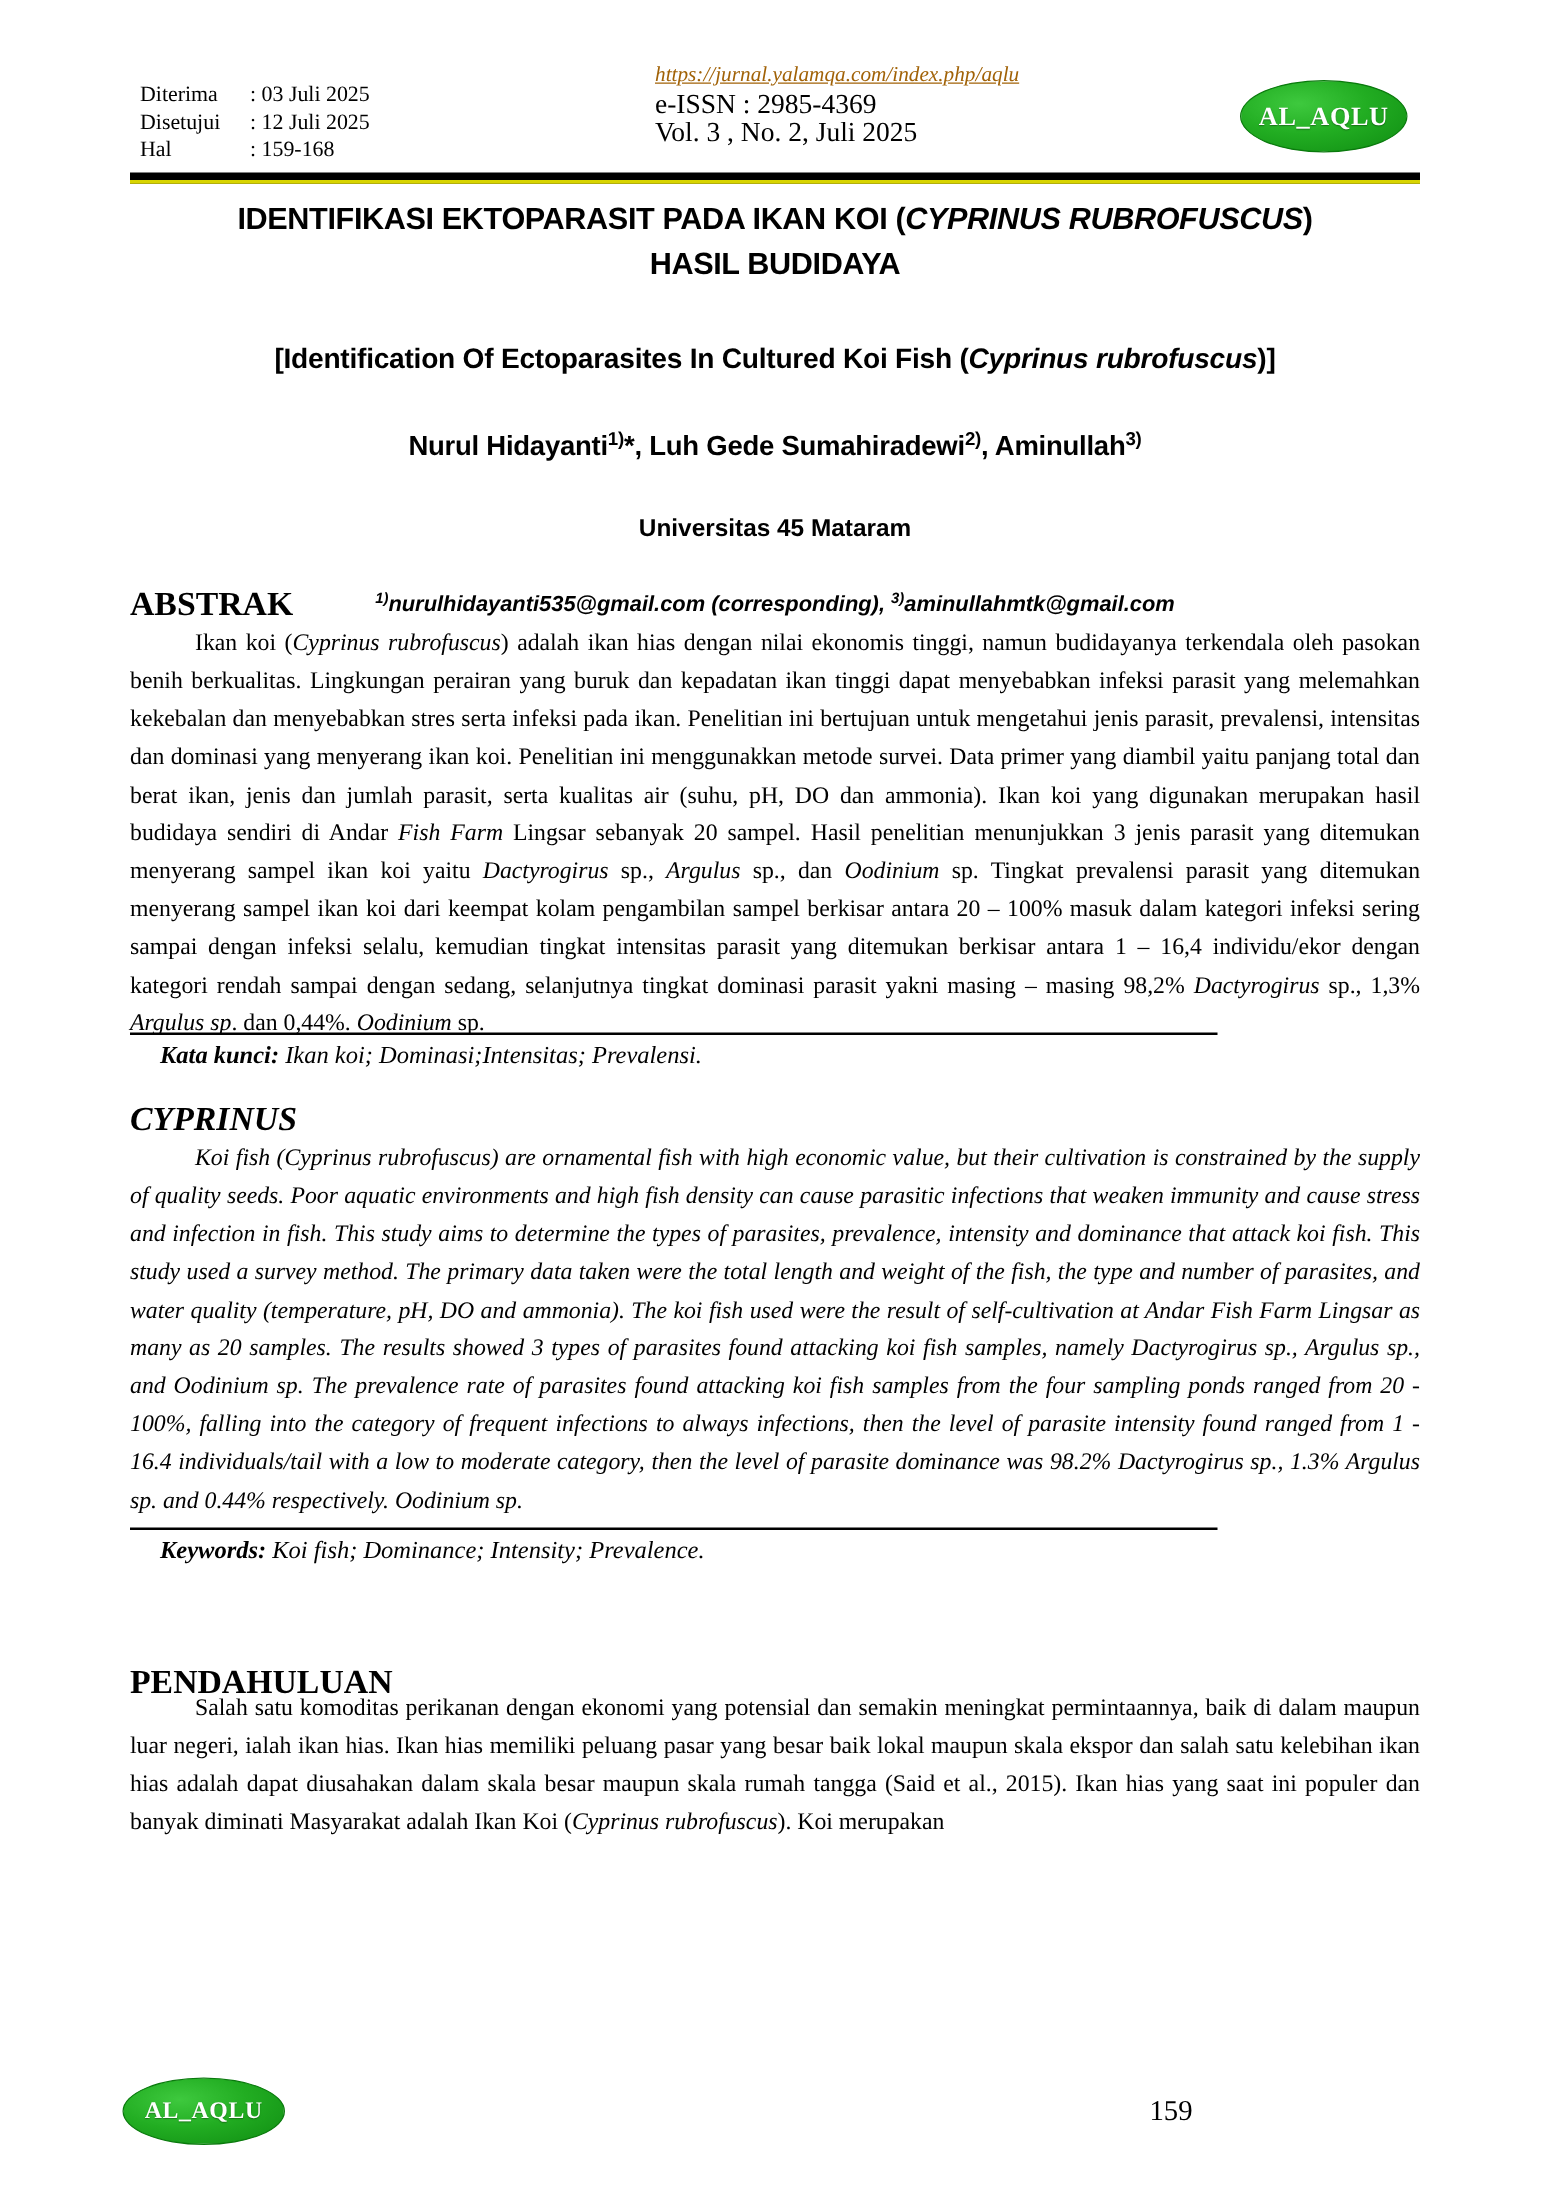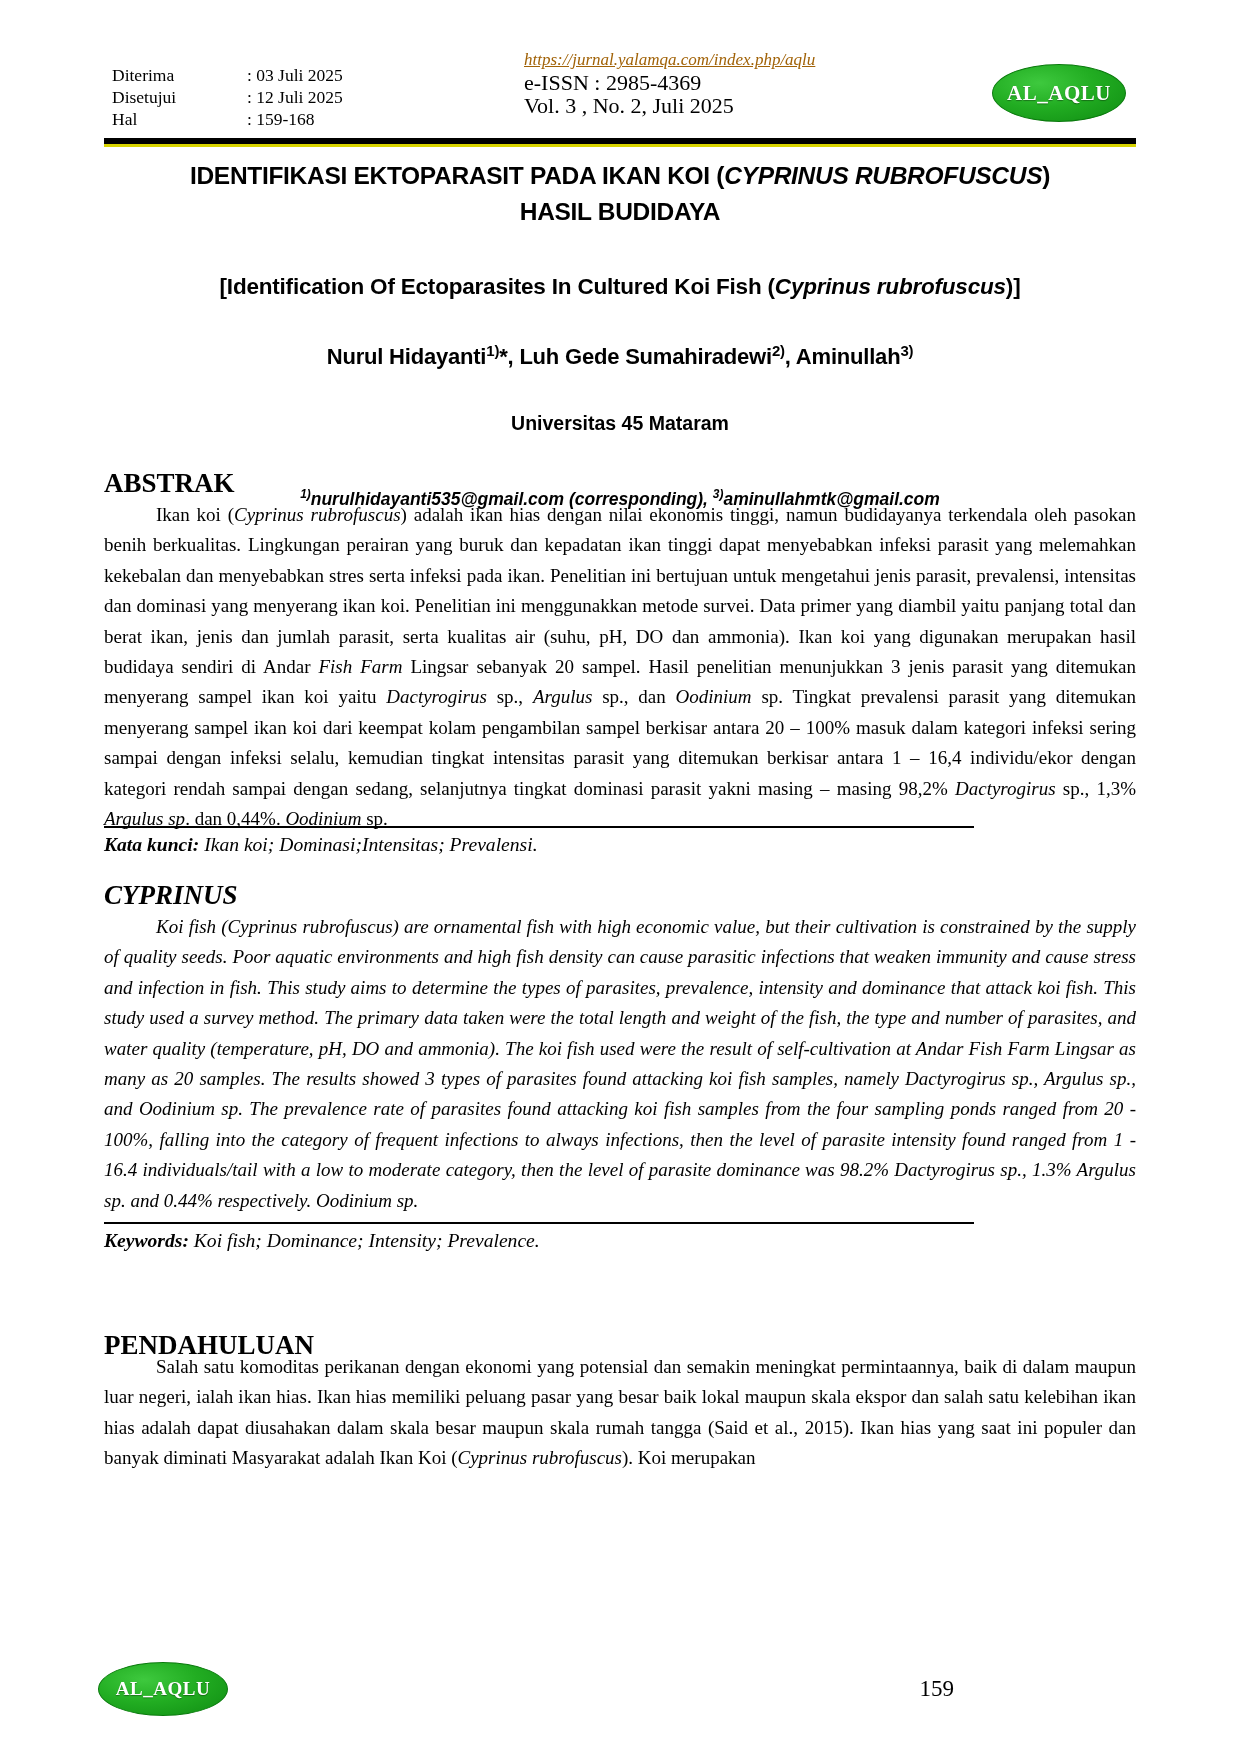--- a/index.html
+++ b/index.html
@@ -42,21 +42,20 @@
   .mast-row {
     display: flex;
     white-space: nowrap;
   }
   .mast-label {
     display: inline-block;
     width: 88px;
   }
   .mast-val {
     display: inline-block;
-    margin-left: 47px;
   }
   .mast-center {
     position: absolute;
     left: 420px;
     top: 0px;
     width: 420px;
     font-size: 17.5px;
     line-height: 23px;
   }
   .mast-journal {
@@ -137,21 +136,21 @@
   }
   .affil {
     font-weight: bold;
     font-size: 19.5px;
     margin-top: 42px;
   }
   .emails {
     font-weight: bold;
     font-style: italic;
     font-size: 17.5px;
-    margin-top: 54px;
+    margin-top: 38px;
   }
   sup { font-size: 0.68em; vertical-align: super; line-height: 0; }
   .it { font-style: italic; }
 
   
   .sec-heading {
     position: absolute;
     left: 104px;
     font-family: "Liberation Serif", serif;
     font-weight: bold;
@@ -177,21 +176,21 @@
     height: 2px;
     background: #000000;
   }
   .kw {
     position: absolute;
     left: 104px;
     width: 1032px;
     font-size: 19.6px;
     font-style: italic;
   }
-  .kw b { font-style: italic; font-weight: bold; }
+  .kw b { font-style: italic; font-weight: bold; margin-left: 24px; }
 
   
   .footer-logo {
     position: absolute;
     left: 98px;
     bottom: 38px;
     width: 128px;
     height: 52px;
     border-radius: 50%;
     background: radial-gradient(ellipse at 35% 32%, #3ec93e 0%, #22ad22 45%, #0f8c12 100%);

